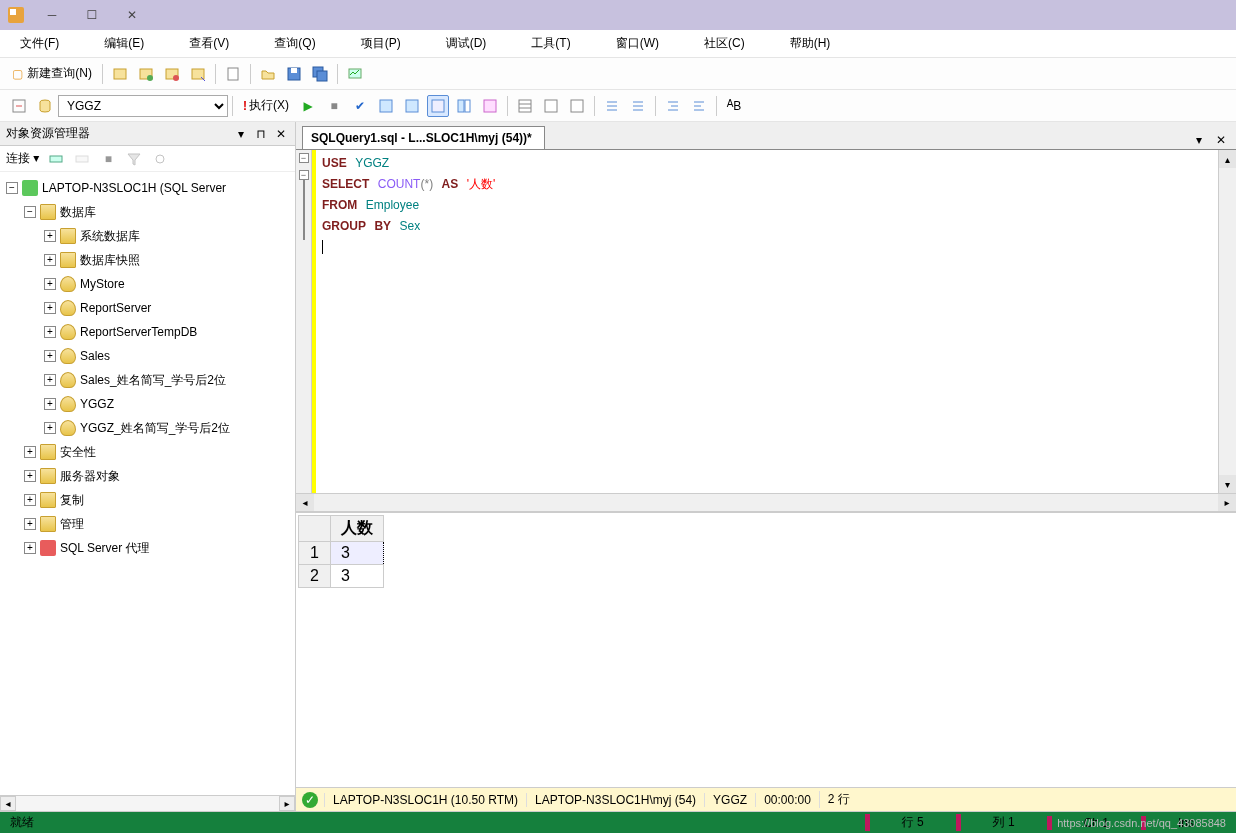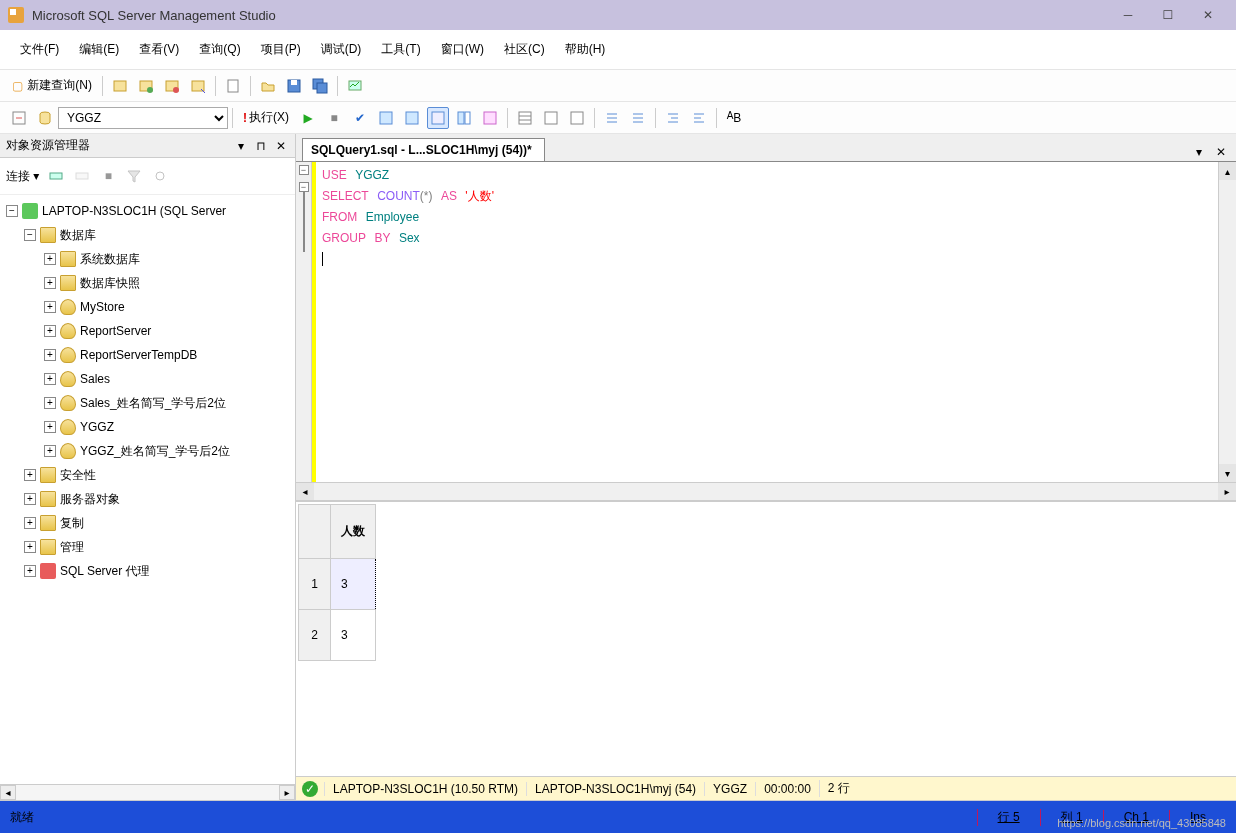--- a/index.html
+++ b/index.html
@@ -6,21 +6,21 @@
 body { width: 1236px; height: 833px; background: #fff; overflow: hidden; display: flex; flex-direction: column; }
 
 
 .titlebar { height: 30px; background: #c7c1de; display: flex; align-items: center; padding: 0 8px; color: #333; }
 .titlebar .app-icon { width: 16px; height: 16px; margin-right: 8px; background: #e8a33d; border-radius: 2px; position: relative; }
 .titlebar .app-icon::after { content: ""; position:absolute; top:2px; left:2px; width:6px; height:6px; background:#fff; }
 .titlebar .title { flex: 1; font-size: 13px; }
 .titlebar .winbtn { width: 40px; height: 30px; display: flex; align-items: center; justify-content: center; color: #444; cursor: pointer; }
 
 
-.menubar { height: 40px; background: #fff; display: flex; align-items: center; padding: 0 10px; border-bottom: 1px solid #e5e5e5; }
+.menubar { height: 28px; background: #fff; display: flex; align-items: center; padding: 0 10px; border-bottom: 1px solid #e5e5e5; gap: 25px; }
 .menubar .mitem { padding: 4px 10px; cursor: pointer; }
 
 
 .toolbar { height: 32px; background: #fdfdfd; border-bottom: 1px solid #e5e5e5; display: flex; align-items: center; padding: 0 6px; }
 .tbtn { width: 22px; height: 22px; margin: 0 2px; display: inline-flex; align-items: center; justify-content: center; cursor: pointer; border-radius: 2px; }
 .tbtn svg { width: 16px; height: 16px; }
 .sep { width: 1px; height: 20px; background: #ccc; margin: 0 4px; }
 .newquery { display: flex; align-items: center; padding: 2px 6px; cursor: pointer; }
 .dbcombo { width: 170px; height: 22px; border: 1px solid #aaa; padding: 0 4px; font-size: 12px; background: #fff; }
 .execbtn { display: flex; align-items: center; padding: 2px 6px; cursor: pointer; }
@@ -28,21 +28,21 @@
 .play { color: #2a2; }
 
 
 .body { flex: 1; display: flex; min-height: 0; }
 
 
 .explorer { width: 296px; border-right: 1px solid #ccc; display: flex; flex-direction: column; background: #fff; }
 .panel-header { height: 24px; background: #efefef; border-bottom: 1px solid #ccc; display: flex; align-items: center; padding: 0 6px; font-size: 12px; }
 .panel-header .spacer { flex: 1; }
 .panel-header .pbtn { width: 16px; height: 16px; margin-left: 4px; cursor: pointer; display:flex; align-items:center; justify-content:center; }
-.conn-toolbar { height: 37px; display: flex; align-items: center; padding: 4px 6px; border-bottom: 1px solid #eee; }
+.conn-toolbar { height: 26px; display: flex; align-items: center; padding: 4px 6px; border-bottom: 1px solid #eee; }
 .conn-toolbar .connlbl { margin-right: 4px; }
 .tree { flex: 1; overflow: auto; padding: 4px 0; }
 .tree-node { display: flex; align-items: center; height: 24px; padding-left: 6px; cursor: pointer; white-space: nowrap; }
 .tree-node .exp { width: 12px; height: 12px; border: 1px solid #888; margin-right: 4px; display: flex; align-items: center; justify-content: center; font-size: 10px; line-height: 1; background: #fff; }
 .tree-node .icon { width: 16px; height: 16px; margin-right: 4px; }
 .indent1 { padding-left: 24px; }
 .indent2 { padding-left: 44px; }
 .folder-icon { background: linear-gradient(#f7e29c,#e8c44a); border: 1px solid #c8a030; border-radius: 1px; }
 .db-icon { background: linear-gradient(#f7e29c,#e8c44a); border: 1px solid #c8a030; border-radius: 50% 50% 40% 40% / 60% 60% 40% 40%; }
 .server-icon { background: #5cc85c; border-radius: 2px; }
@@ -60,62 +60,61 @@
 
 .editor { flex: 1; display: flex; background: #fff; position: relative; min-height: 0; }
 .editor .gutter { width: 16px; background: #f0f0f0; border-right: 1px solid #ccc; }
 .editor .gutter .fold { width: 10px; height: 10px; border: 1px solid #888; margin: 3px auto 7px; font-size: 9px; text-align: center; line-height: 8px; color:#555; background:#fff; }
 .editor .gutter .bar { width: 2px; background: #888; margin: -7px auto 0; height: 60px; }
 .editor .ymark { width: 4px; background: #ff0; }
 .editor .code { flex: 1; padding: 2px 6px; font-family: Consolas, monospace; font-size: 14px; line-height: 20px; white-space: pre; }
 .editor .vscroll { width: 18px; background: #f0f0f0; border-left: 1px solid #ccc; display:flex; flex-direction:column; }
 .editor .vscroll .varr { height:18px; background:#e5e5e5; display:flex; align-items:center; justify-content:center; cursor:pointer; font-size:10px; }
 .editor .vscroll .vtrack { flex:1; }
-.kw { color: #ec4899; }
+.kw { color: #7f1d1d; font-weight: bold; }
 .idn { color: #008080; }
 .fn { color: #8b5cf6; }
 .op { color: #808080; }
 .str { color: #ff0000; }
 .cursor { border-left: 1px solid #000; }
 .hscroll { height: 18px; background: #f0f0f0; border-top: 1px solid #ccc; display:flex; }
 .hscroll .harr { width:18px; background:#e5e5e5; display:flex; align-items:center; justify-content:center; cursor:pointer; font-size:10px; }
 .hscroll .htrack { flex:1; }
 
 
 .results { height: 300px; border-top: 2px solid #ccc; display: flex; flex-direction: column; }
 .results-tabs { height: 26px; display: flex; align-items: center; padding: 2px 6px; background: #fff; border-bottom: 1px solid #ccc; }
 .rtab { display: flex; align-items: center; padding: 2px 8px; cursor: pointer; }
 .rtab.active { background: #fff; border: 1px solid #888; border-bottom: 1px solid #fff; margin-bottom: -1px; }
 .rtab .ricon { width: 14px; height: 14px; margin-right: 4px; }
 .ricon.grid { background: repeating-linear-gradient(#4a90d9 0 2px, #fff 2px 4px), repeating-linear-gradient(90deg, #4a90d9 0 2px, #fff 2px 4px); border:1px solid #4a90d9; }
 .ricon.msg { background: #fff; border:1px solid #c8a030; }
 .rgrid { flex: 1; overflow: auto; padding: 2px; }
 .rgrid table { border-collapse: collapse; }
-.rgrid th, .rgrid td { border: 1px solid #ccc; padding: 18px 10px; min-width: 32px; text-align: left; font-size: 12px; }
+.rgrid th, .rgrid td { border: 1px solid #ccc; padding: 2px 10px; min-width: 32px; text-align: left; font-size: 16px; }
 .rgrid th { background: #f0f0f0; }
 .rgrid .rowhdr { background: #f0f0f0; text-align: center; }
 .rgrid td.sel { border: 1px dotted #000; background: #eef; }
 
 
 .query-status { height: 24px; background: #fff7cd; border-top: 1px solid #ccc; display: flex; align-items: center; font-size: 12px; }
 .query-status .ok { width: 16px; height: 16px; border-radius: 50%; background: #3a3; margin: 0 6px; display: flex; align-items: center; justify-content: center; color: #fff; }
 .query-status .cell { border-left: 1px solid #ddd; padding: 0 8px; }
 .query-status .flex { flex: 1; }
 
-.app-status { height: 33px; background: #1d4ed8; border-top: 1px solid #ccc; display: flex; align-items: center; padding: 0 10px; font-size: 12px; }
-.app-status .cell { border-left: 1px solid #be185d; padding: 0 20px; text-decoration: underline; }
+.app-status { height: 22px; background: #15803d; border-top: 1px solid #ccc; display: flex; align-items: center; padding: 0 10px; font-size: 12px; }
+.app-status .cell { border-left: 5px solid #be185d; padding: 0 32px; }
 .app-status .flex { flex: 1; }
 .watermark { position: absolute; right: 10px; bottom: 4px; color: #bbb; font-size: 11px; pointer-events: none; }
 </style>
 </head>
 <body>
 
 <div class="titlebar">
   <div class="app-icon"></div>
-  <div class="title">Microsoft SQL Server Management Studio</div>
   <div class="winbtn">─</div>
   <div class="winbtn">☐</div>
   <div class="winbtn close">✕</div>
 </div>
 
 <div class="menubar">
   <div class="mitem">文件(F)</div>
   <div class="mitem">编辑(E)</div>
   <div class="mitem">查看(V)</div>
   <div class="mitem">查询(Q)</div>

